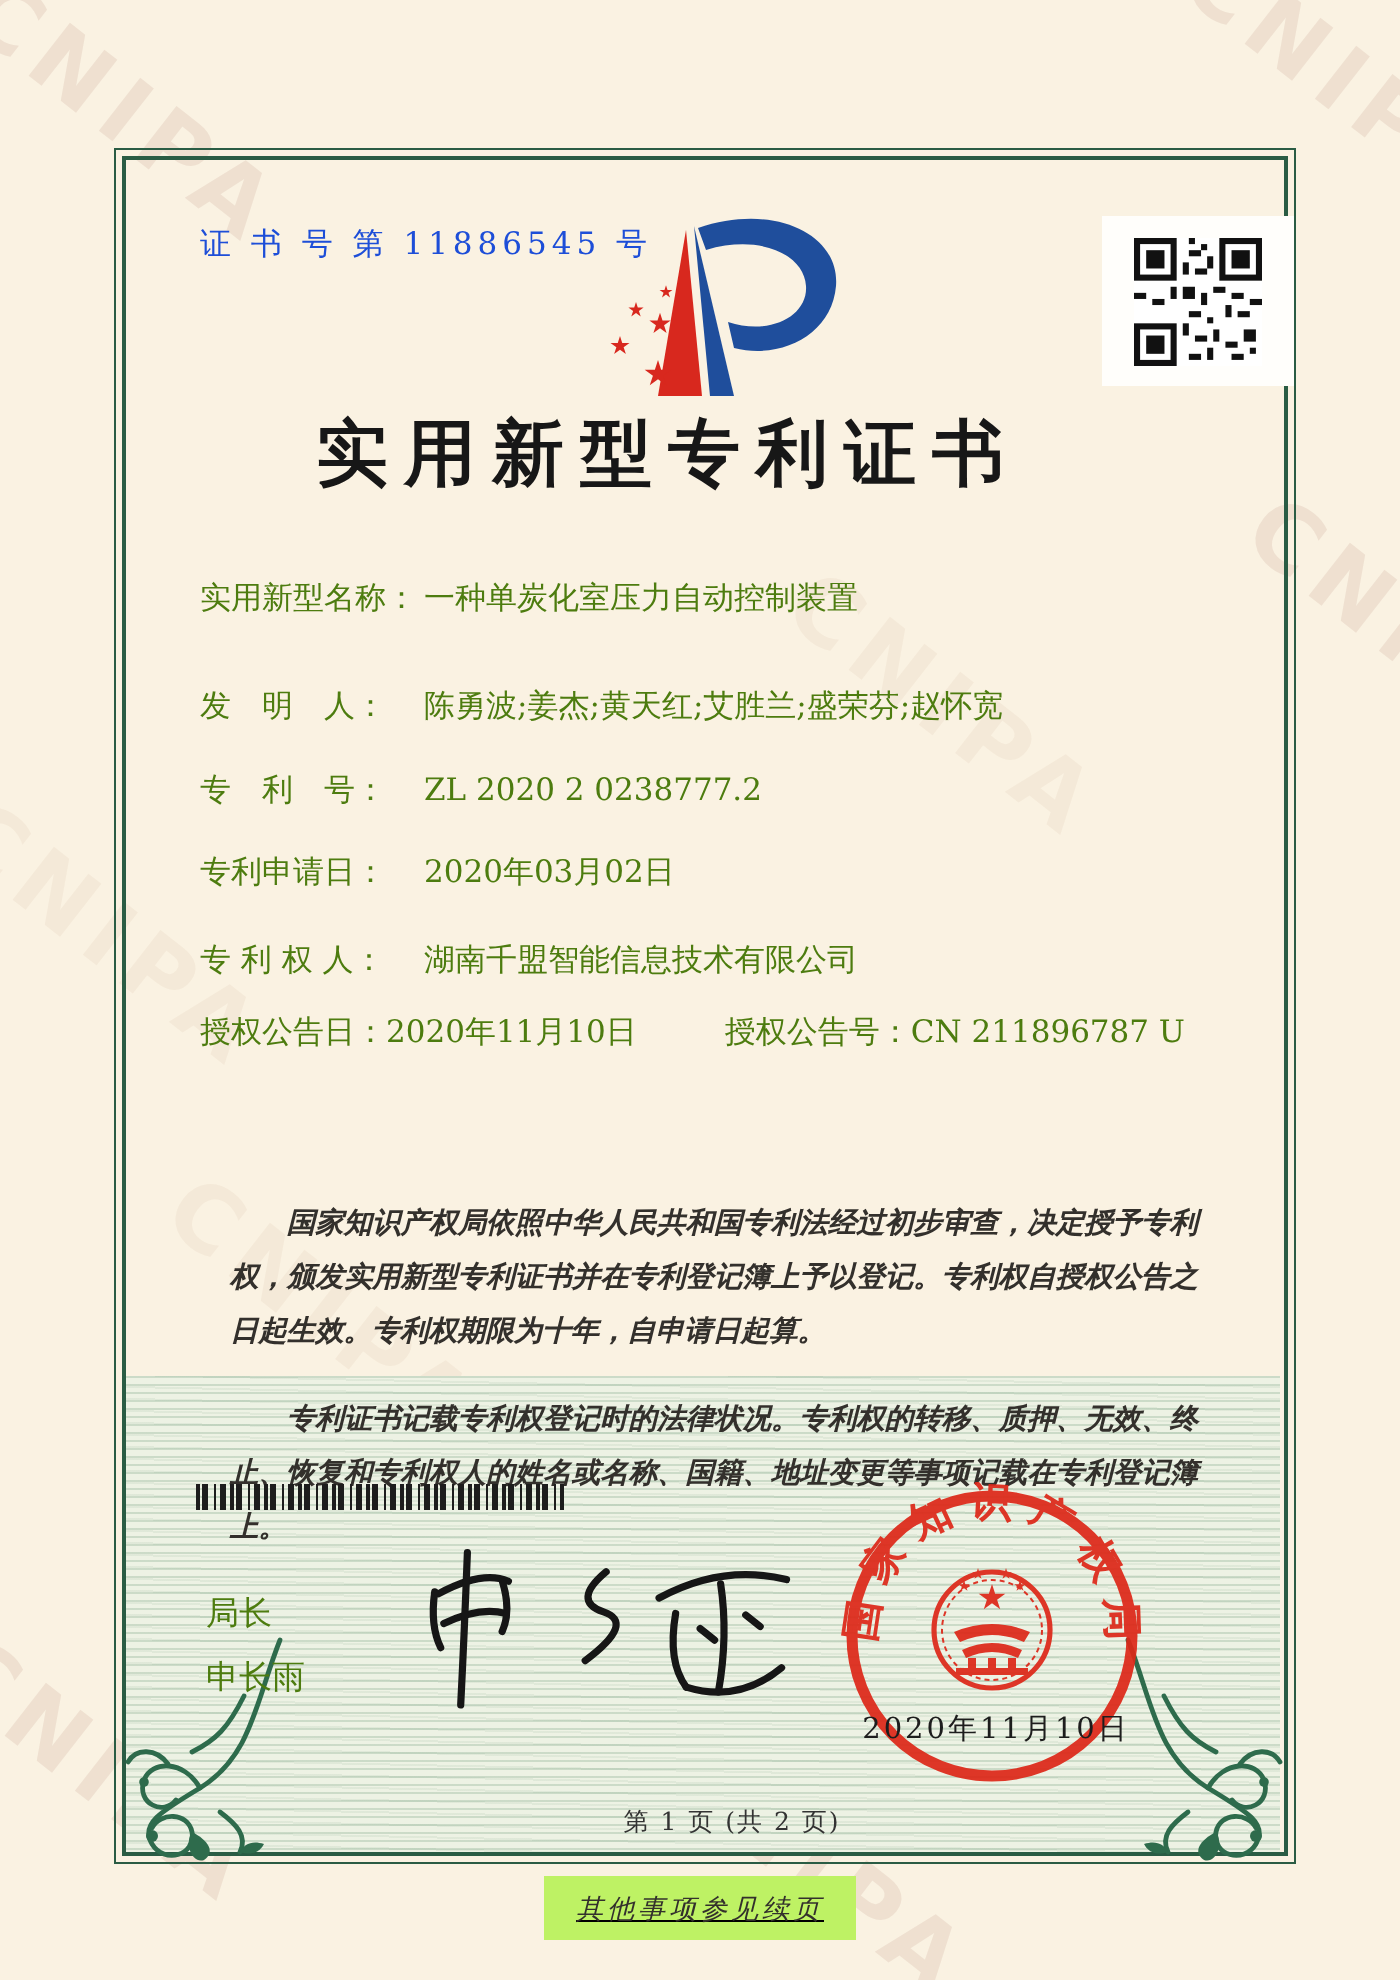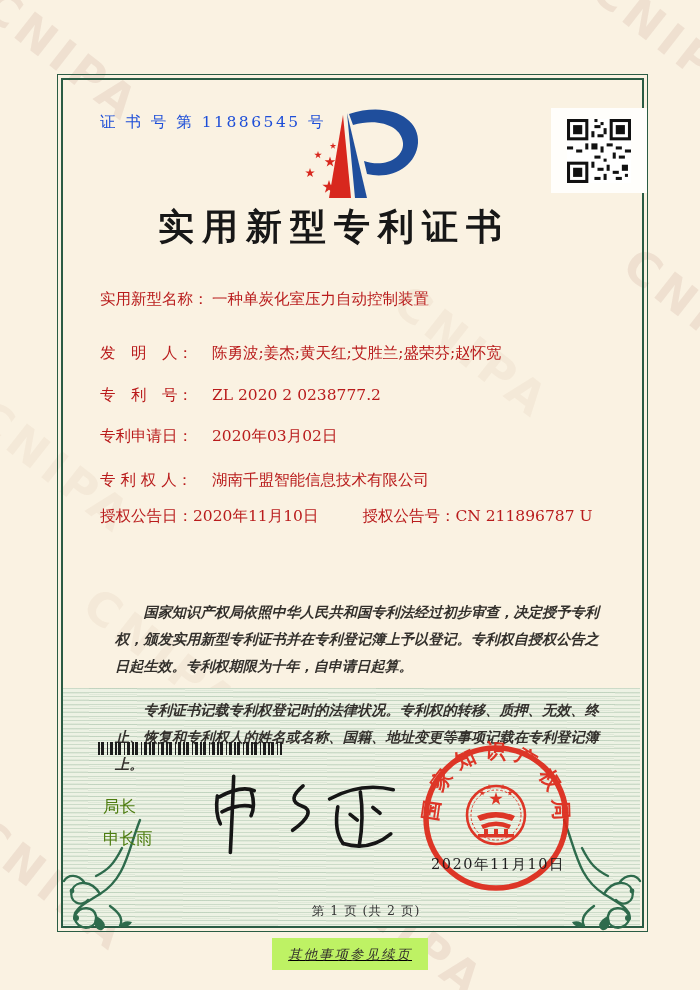--- a/index.html
+++ b/index.html
@@ -51,21 +51,21 @@
   .qr-box{
     position:absolute;left:551px;top:108px;width:96px;height:85px;
     background:#fffefb;display:flex;align-items:center;justify-content:center;
   }
   .title{
     position:absolute;left:0;top:203px;width:668px;
     text-align:center;font-size:36px;font-weight:bold;
     letter-spacing:8px;color:#171717;
   }
   
-  .fields{position:absolute;left:100px;top:286px;width:520px;font-size:15.5px;color:#b91c1c;}
+  .fields{position:absolute;left:100px;top:286px;width:520px;font-size:15.5px;color:#4d7c0f;}
   .frow{line-height:26px;display:flex;}
   .frow .lab{flex:0 0 112px;white-space:nowrap;}
   .frow .val{flex:1;}
   .mb-a{margin-bottom:28px;}
   .mb-b{margin-bottom:16px;}
   .mb-c{margin-bottom:15px;}
   .mb-d{margin-bottom:18px;}
   .mb-e{margin-bottom:10px;}
   .mb-f{margin-bottom:6px;}
   .grant-row{display:flex;line-height:26px;}

